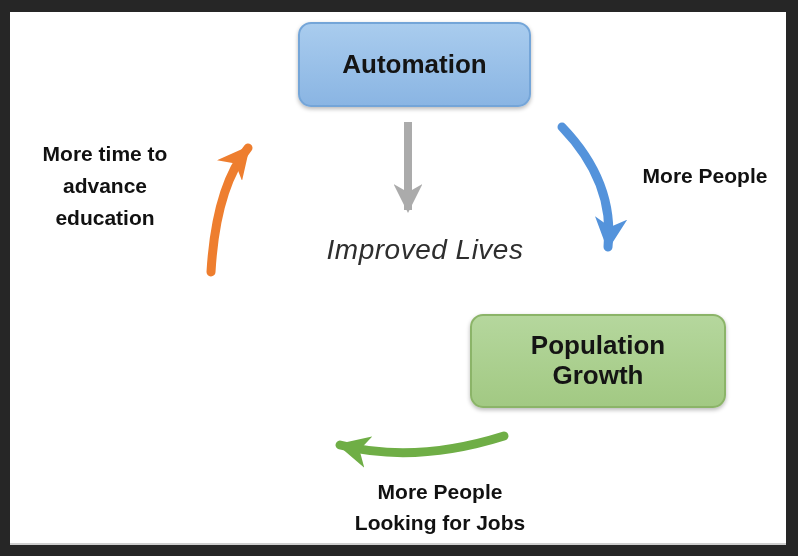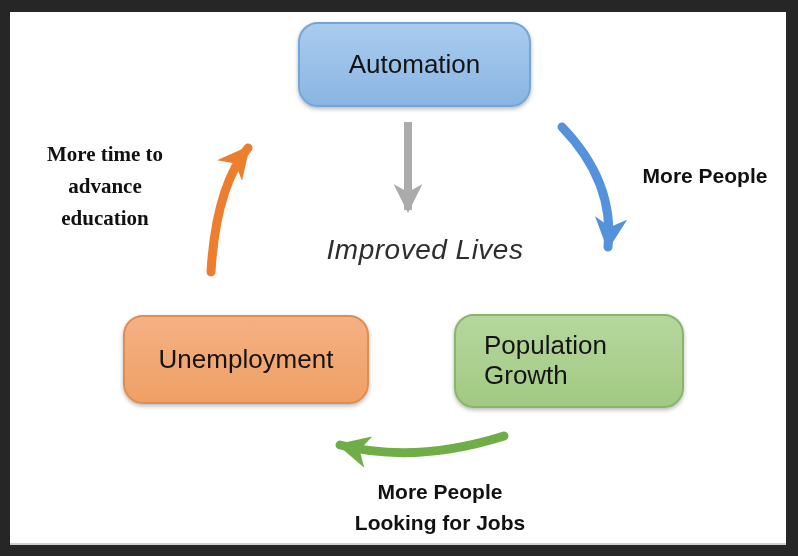--- a/index.html
+++ b/index.html
@@ -6,46 +6,46 @@
   .frame{
     position:relative;width:798px;height:556px;background:#262626;
     font-family:"Liberation Sans","DejaVu Sans",sans-serif;overflow:hidden;
   }
   .canvas{
     position:absolute;left:10px;top:12px;width:776px;height:531px;
     background:#ffffff;border-bottom:2px solid #cfcfcf;
   }
   .node{
     position:absolute;display:flex;align-items:center;justify-content:center;
-    text-align:left;font-weight:normal;color:#141414;
-    border-radius:20px;box-shadow:0 2px 4px rgba(0,0,0,0.28);
+    text-align:center;font-weight:bold;color:#141414;
+    border-radius:13px;box-shadow:0 2px 4px rgba(0,0,0,0.28);
     font-size:26px;line-height:1.15;
   }
   .node-automation{
     left:288px;top:10px;width:229px;height:81px;
     background:linear-gradient(180deg,#a9ccee 0%,#8ab5e3 100%);
     border:2px solid #74a5d8;
   }
   .node-unemployment{
     left:113px;top:303px;width:242px;height:85px;
     background:linear-gradient(180deg,#f5b083 0%,#efa065 100%);
     border:2px solid #e08d52;
   }
   .node-population{
-    left:444px;top:302px;width:230px;height:94px;
+    left:460px;top:302px;width:256px;height:94px;
     background:linear-gradient(180deg,#b5d79d 0%,#a2c983 100%);
     border:2px solid #8bb468;
     padding:0 28px;box-sizing:border-box;
   }
   .free-text{position:absolute;white-space:pre-line;text-align:center;color:#111;}
   .improved-lives{
     left:290px;top:222px;width:250px;
     font-size:28px;font-weight:400;color:#2e2e2e;letter-spacing:0.5px;font-style:italic;
   }
-  .label-education{left:5px;top:126px;width:180px;font-size:21px;font-weight:bold;line-height:32px;font-family:Liberation Serif, serif;}
+  .label-education{left:5px;top:126px;width:180px;font-size:21px;font-weight:bold;line-height:32px;}
   .label-more-people{left:615px;top:152px;width:160px;font-size:21px;font-weight:bold;}
   .label-jobs{left:290px;top:464px;width:280px;font-size:21px;font-weight:bold;line-height:31px;}
   svg.arrows{position:absolute;left:0;top:0;pointer-events:none;}
 </style>
 </head>
 <body>
 
 <div class="frame">
   <div class="canvas">
 
@@ -71,23 +71,20 @@
 
       <path d="M 494 424 Q 405 452 330 433" stroke="#6fae46" stroke-width="9" fill="none" stroke-linecap="round" marker-end="url(#head-green)"></path>
 
       <path d="M 201 260 Q 206 175 238 136" stroke="#ee7e2f" stroke-width="9" fill="none" stroke-linecap="round" marker-end="url(#head-orange)"></path>
     </svg>
 
     <div class="node node-automation">
       <span>Automation</span>
     </div>
 
-    <div class="node node-unemployment">
-      <span>Unemployment</span>
-    </div>
 
     <div class="node node-population">
       <span>Population Growth</span>
     </div>
 
     <div class="free-text improved-lives">Improved Lives</div>
 
     <div class="free-text label-education">More time to
 advance
 education</div>

